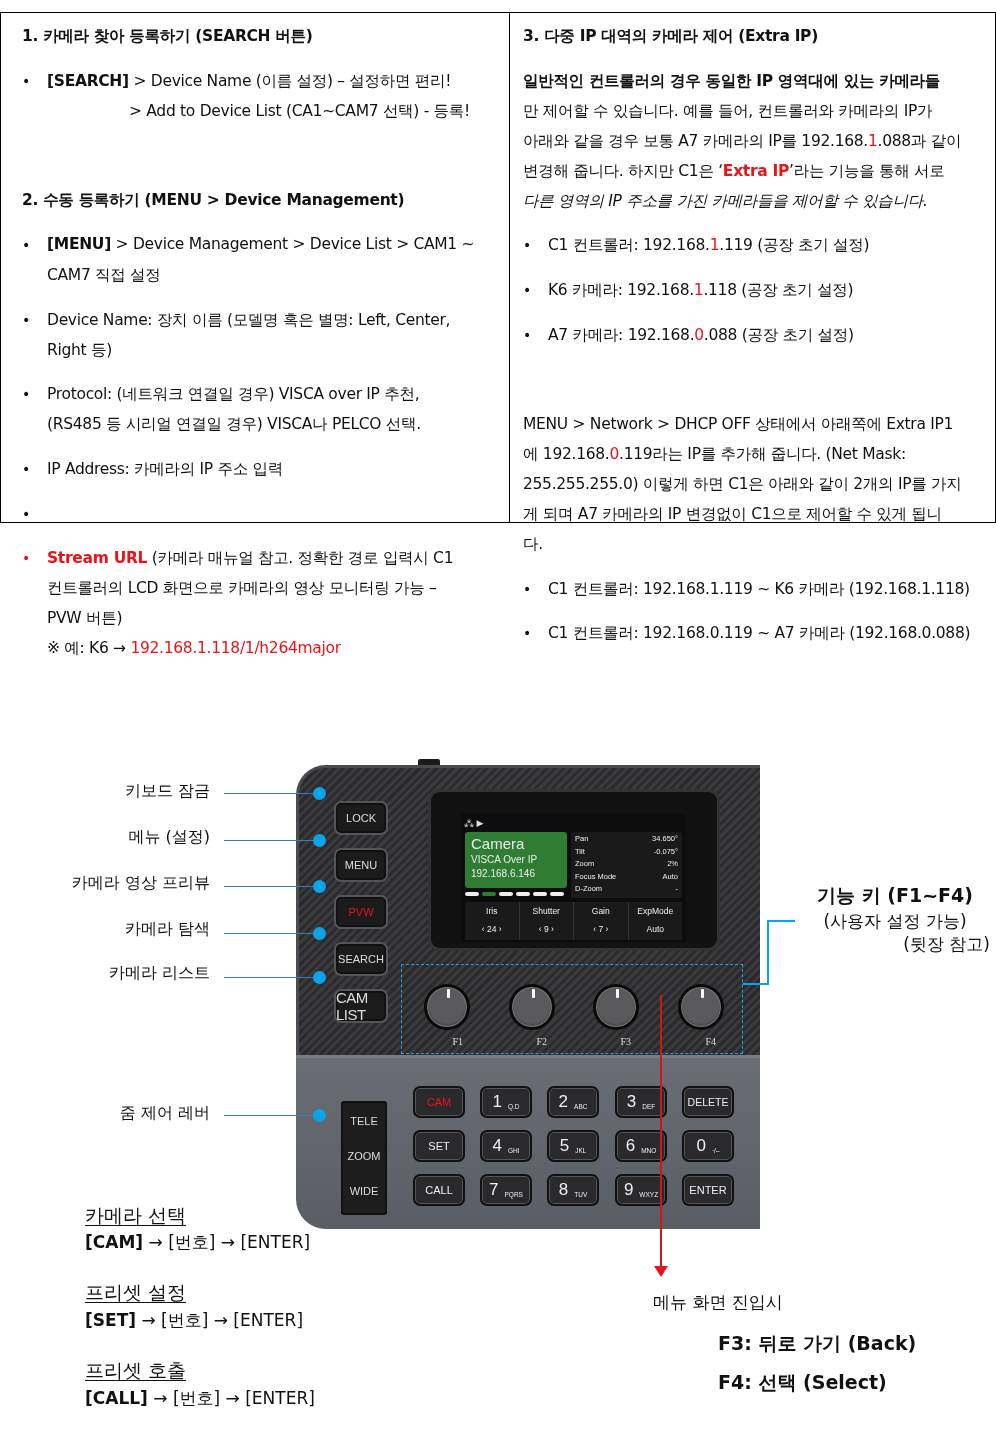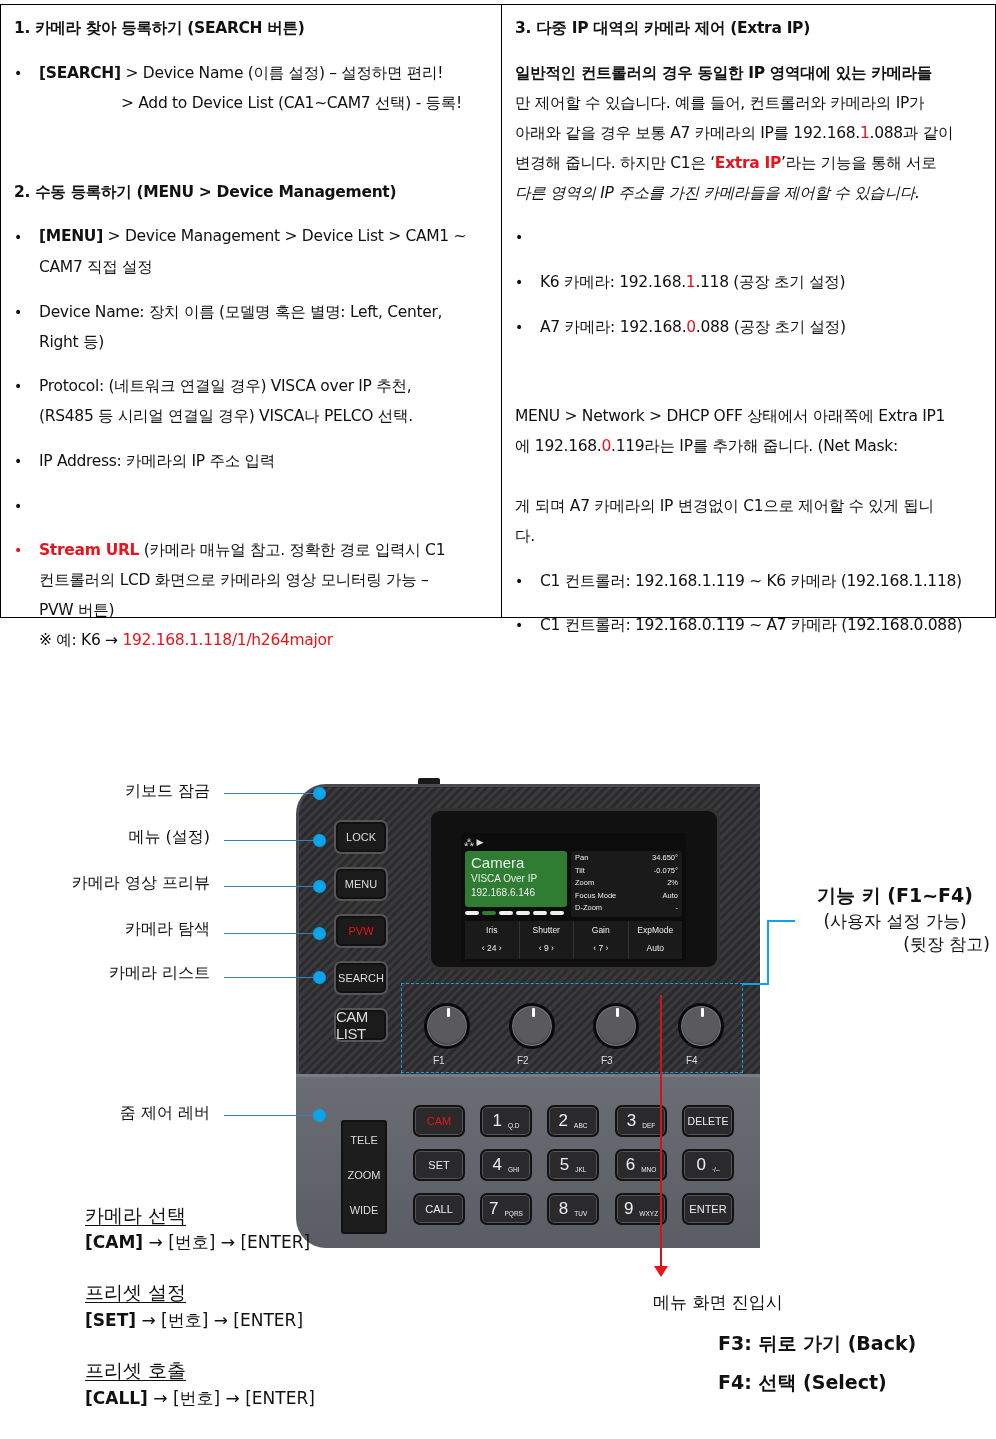--- a/index.html
+++ b/index.html
@@ -1,26 +1,26 @@
 <!DOCTYPE html>
 <html><head>
 <meta charset="utf-8">
 <style>
   * { box-sizing: border-box; margin: 0; padding: 0; }
   body { width: 996px; height: 1439px; background: #fff; font-family: "DejaVu Sans", "Liberation Sans", sans-serif; color: #111; position: relative; overflow: hidden; }
-  .tbl { position: absolute; left: 0; top: 4px; width: 996px; height: 614px; border: 1.5px solid #000; display: flex; }
+  .tbl { position: absolute; left: 0; top: 12px; width: 996px; height: 511px; border: 1.5px solid #000; display: flex; padding-left: 8px; }
   .col { position: relative; height: 100%; }
   .col.left { width: 501px; border-right: 1.5px solid #000; }
   .col.right { flex: 1; }
   .h { position: absolute; font-weight: bold; font-size: 15.5px; letter-spacing: -0.3px; }
   .t { position: absolute; font-size: 15.5px; letter-spacing: -0.3px; white-space: nowrap; }
   .bul { position: absolute; font-size: 14px; }
   .red { color: #e8141b; }
   
-  .device { position: absolute; left: 296px; top: 784px; width: 464px; height: 464px; border-radius: 32px; }
+  .device { position: absolute; left: 296px; top: 765px; width: 464px; height: 464px; border-radius: 32px; }
   .dev-top { position: absolute; left: 0; top: 0; width: 464px; height: 300px; border-radius: 30px 0 0 0;
     background: repeating-linear-gradient(135deg, #2b2b2d 0 3px, #3a3a3d 3px 6px); border: 3px solid #4a4b50; border-right: none; }
   .dev-bottom { position: absolute; left: 0; top: 290px; width: 464px; height: 174px; background: linear-gradient(#6b6d74, #5b5d64); border-radius: 0 0 0 30px; border-top: 3px solid #7a7c83; }
   .nub { position: absolute; left: 122px; top: -6px; width: 22px; height: 6px; background: #1a1a1a; border-radius: 2px 2px 0 0; }
   .sidebtn { position: absolute; left: 38px; width: 54px; height: 34px; border-radius: 7px; background: #1b1b1c; border: 2px solid #555; box-shadow: inset 0 0 0 2px #111; color: #ddd; font-size: 11px; display: flex; align-items: center; justify-content: center; font-family: "Liberation Sans", sans-serif; }
   .lcd-frame { position: absolute; left: 132px; top: 24px; width: 292px; height: 162px; border-radius: 12px; background: #111; border: 3px solid #333; }
   .lcd { position: absolute; left: 30px; top: 22px; width: 225px; height: 128px; background: #0c0c0c; font-family: "Liberation Sans", sans-serif; color: #eee; }
   .lcd-icons { position: absolute; left: 3px; top: 2px; font-size: 9px; color: #ddd; }
   .green { position: absolute; left: 4px; top: 18px; width: 102px; height: 56px; background: #2e7d32; border-radius: 3px; padding: 3px 6px; }
   .g-title { font-size: 15px; line-height: 18px; }
@@ -30,21 +30,21 @@
   .dot.on { background: #2e7d32; }
   .ptz { position: absolute; left: 110px; top: 18px; width: 111px; height: 66px; background: #1a1a1a; border-radius: 3px; padding: 1px 4px; font-size: 7.5px; }
   .ptz-row { display: flex; justify-content: space-between; line-height: 12.5px; }
   .exp { position: absolute; left: 4px; top: 88px; width: 217px; height: 38px; background: #1a1a1a; display: flex; }
   .exp-cell { flex: 1; text-align: center; font-size: 8.5px; border-right: 1px solid #333; padding-top: 4px; }
   .exp-cell:last-child { border-right: none; }
   .exp-val { margin-top: 8px; }
   .fbox { position: absolute; left: 105px; top: 199px; width: 342px; height: 90px; border: 1px dashed #19a0e0; }
   .knob { position: absolute; top: 219px; width: 46px; height: 46px; border-radius: 50%; background: radial-gradient(circle at 50% 45%, #5a5a5c 0 60%, #48484a 70%); border: 3px solid #0a0a0a; box-shadow: 0 0 0 1px #777 inset; }
   .knob::after { content: ""; position: absolute; left: 20px; top: 2px; width: 3px; height: 9px; background: #fff; border-radius: 1px; }
-  .flab { position: absolute; top: 271px; font-size: 10px; color: #ddd; font-family: Liberation Sans, sans-serif; width: 30px; text-align: left; }
+  .flab { position: absolute; top: 271px; font-size: 10px; color: #ddd; font-family: Liberation Serif, serif; width: 30px; text-align: right; }
   .key { position: absolute; width: 52px; height: 32px; border-radius: 7px; background: #2a2a2c; border: 2px solid #111; box-shadow: inset 0 0 0 1px #555; color: #eee; font-family: "Liberation Sans", sans-serif; font-size: 11px; display: flex; align-items: center; justify-content: center; }
   .key .num { font-size: 17px; margin-right: 6px; }
   .key .sub { font-size: 6.5px; margin-top: 8px; }
   .lever { position: absolute; left: 45px; top: 336px; width: 46px; height: 114px; background: #1d1d1e; border: 2px solid #111; border-radius: 3px; color: #ddd; font-family: "Liberation Sans", sans-serif; font-size: 11px; text-align: center; }
   .lever div { position: absolute; left: 0; width: 100%; }
   .lbl { position: absolute; font-size: 16px; text-align: right; width: 200px; left: 10px; white-space: nowrap; }
   .leader { position: absolute; height: 1px; background: #3b7bc0; }
   .pin { position: absolute; width: 13px; height: 13px; border-radius: 50%; background: #0aa4ea; }
   .ul { text-decoration: underline; text-underline-offset: 3px; }
 </style>
@@ -85,27 +85,29 @@
 
   <div class="col right">
     <div class="h" style="left:13px;top:13px;">3. 다중 IP 대역의 카메라 제어 (Extra IP)</div>
     <div class="t" style="left:13px;top:58px;font-weight:bold;">일반적인 컨트롤러의 경우 동일한 IP 영역대에 있는 카메라들</div>
     <div class="t" style="left:13px;top:88px;">만 제어할 수 있습니다. 예를 들어, 컨트롤러와 카메라의 IP가</div>
     <div class="t" style="left:13px;top:118px;"><span>아래와 같을 경우 보통 A7 카메라의 IP를 192.168.</span><span class="red">1</span><span>.088과 같이</span></div>
     <div class="t" style="left:13px;top:148px;"><span>변경해 줍니다. 하지만 C1은 ‘</span><b class="red">Extra IP</b><span>’라는 기능을 통해 서로</span></div>
     <div class="t" style="left:13px;top:178px;font-style:italic;">다른 영역의 IP 주소를 가진 카메라들을 제어할 수 있습니다.</div>
 
     <span class="bul" style="left:13px;top:224px;">•</span>
+    <div class="t" style="left:38px;top:222px;"><span>C1 컨트롤러: 192.168.</span><span class="red">1</span><span>.119 (공장 초기 설정)</span></div>
     <span class="bul" style="left:13px;top:269px;">•</span>
     <div class="t" style="left:38px;top:267px;"><span>K6 카메라: 192.168.</span><span class="red">1</span><span>.118 (공장 초기 설정)</span></div>
     <span class="bul" style="left:13px;top:314px;">•</span>
     <div class="t" style="left:38px;top:312px;"><span>A7 카메라: 192.168.</span><span class="red">0</span><span>.088 (공장 초기 설정)</span></div>
 
     <div class="t" style="left:13px;top:401px;">MENU &gt; Network &gt; DHCP OFF 상태에서 아래쪽에 Extra IP1</div>
     <div class="t" style="left:13px;top:431px;"><span>에  192.168.</span><span class="red">0</span><span>.119라는  IP를  추가해  줍니다. (Net Mask:</span></div>
+    <div class="t" style="left:13px;top:461px;">255.255.255.0) 이렇게 하면 C1은 아래와 같이 2개의 IP를 가지</div>
     <div class="t" style="left:13px;top:491px;">게 되며 A7 카메라의 IP 변경없이 C1으로 제어할 수 있게 됩니</div>
     <div class="t" style="left:13px;top:521px;">다.</div>
 
     <span class="bul" style="left:13px;top:568px;">•</span>
     <div class="t" style="left:38px;top:566px;">C1 컨트롤러: 192.168.1.119 ~ K6 카메라 (192.168.1.118)</div>
     <span class="bul" style="left:13px;top:612px;">•</span>
     <div class="t" style="left:38px;top:610px;">C1 컨트롤러: 192.168.0.119 ~ A7 카메라 (192.168.0.088)</div>
   </div>
 </div>
 

